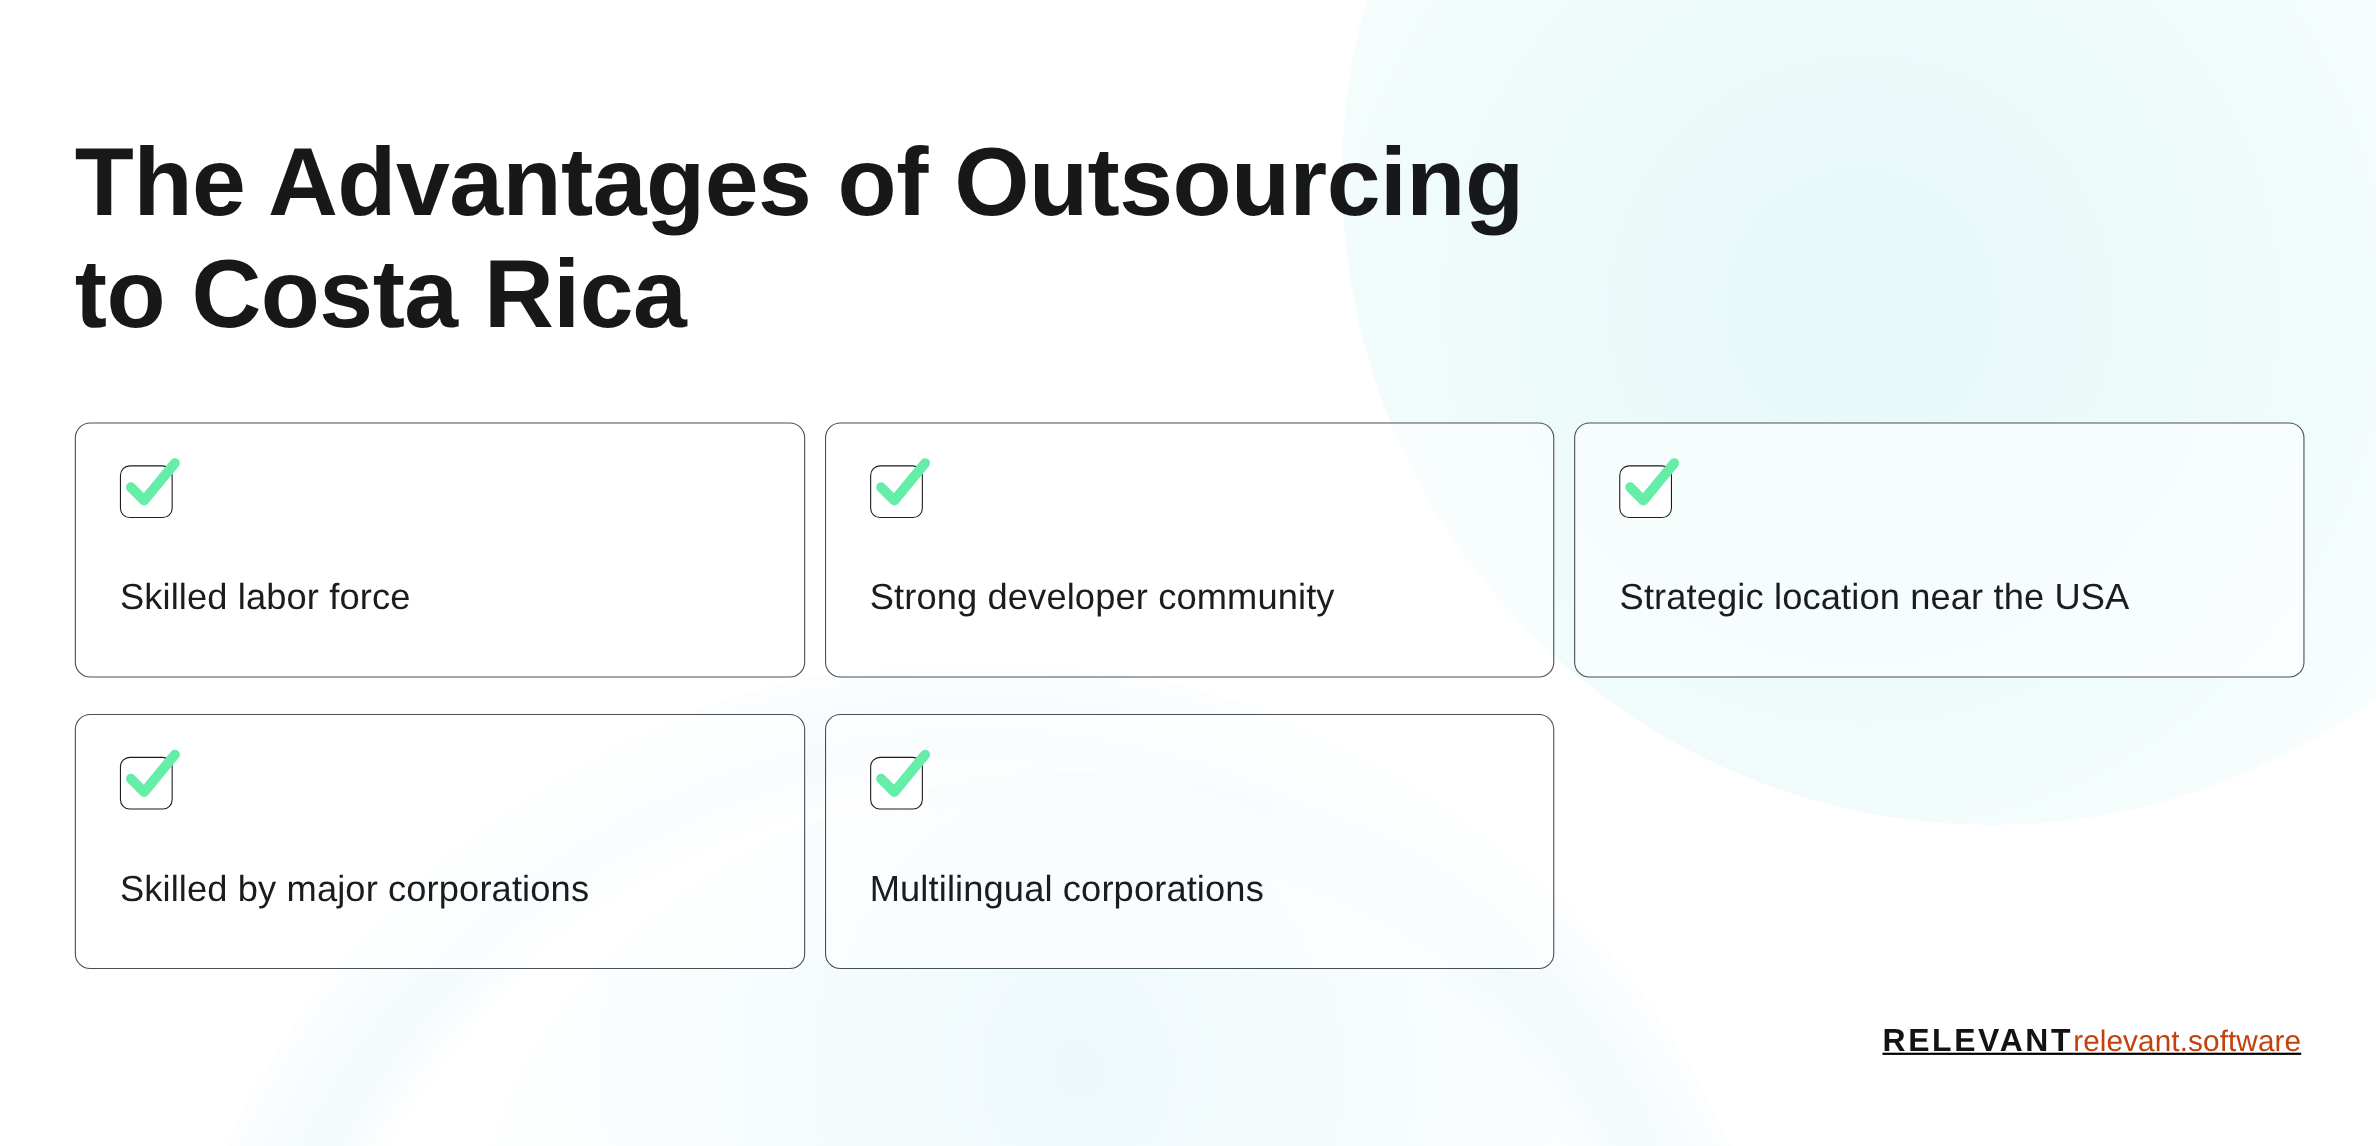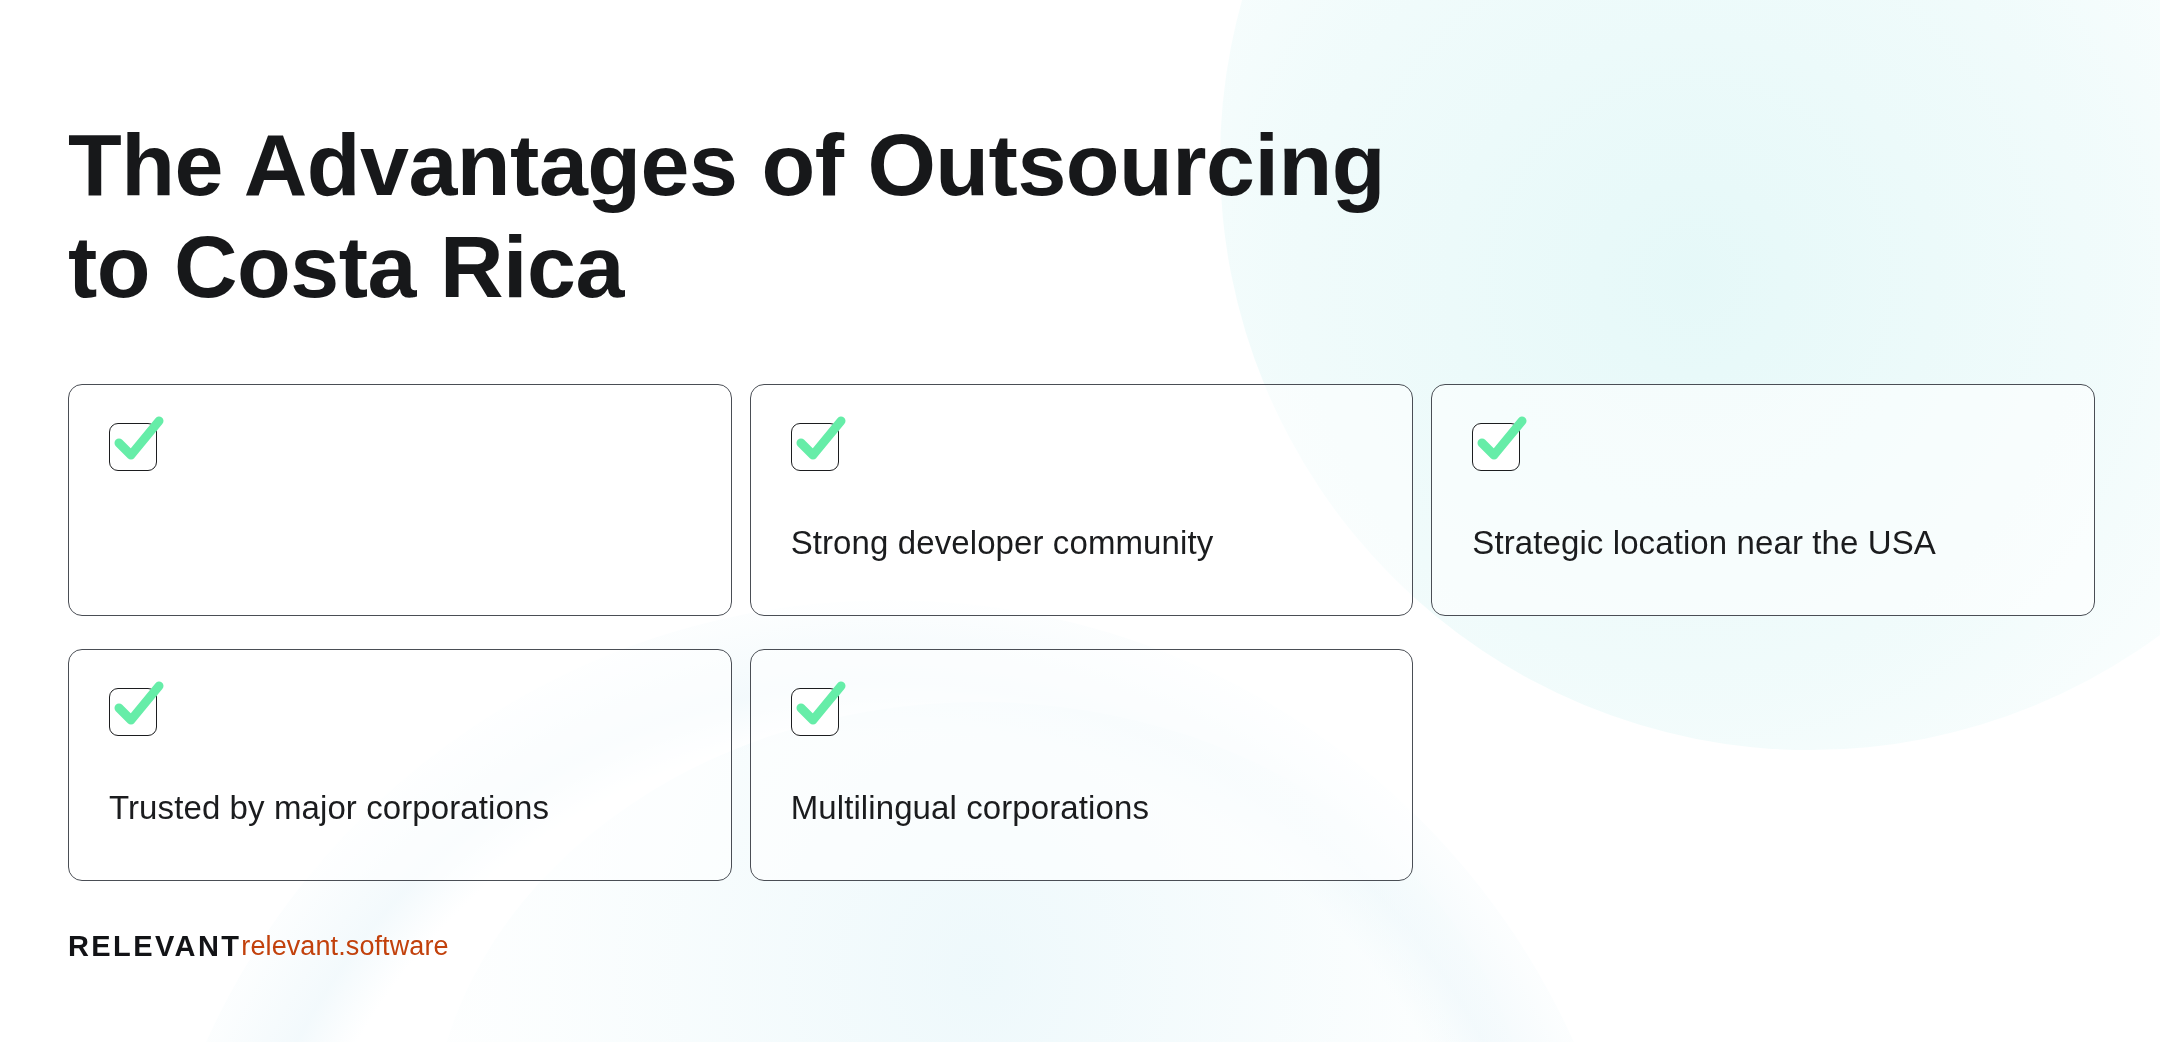--- a/index.html
+++ b/index.html
@@ -155,21 +155,22 @@
 
   
   .footer {
     position: absolute;
     left: 68px;
     right: 68px;
     top: 930px;
     z-index: 2;
     display: flex;
     align-items: center;
-    justify-content: flex-start;
+    justify-content: flex-end;
+    text-decoration: underline;
   }
   .brand-logo {
     font-size: 29px;
     font-weight: 700;
     letter-spacing: 2.4px;
     color: #121316;
   }
   .site-url {
     font-size: 27px;
     font-weight: 400;
@@ -195,20 +196,21 @@
 
     <div class="card">
       <div class="checkbox-wrap">
         <span class="checkbox-box"></span>
         <span class="checkbox-mark">
           <svg viewBox="0 0 56 56" fill="none" xmlns="http://www.w3.org/2000/svg">
             <path d="M6 28 L18 40 L46 6" stroke="#66EDA8" stroke-width="9" stroke-linecap="round" stroke-linejoin="round"></path>
           </svg>
         </span>
       </div>
+      <div class="card-label">Skilled labor force</div>
     </div>
 
     <div class="card">
       <div class="checkbox-wrap">
         <span class="checkbox-box"></span>
         <span class="checkbox-mark">
           <svg viewBox="0 0 56 56" fill="none" xmlns="http://www.w3.org/2000/svg">
             <path d="M6 28 L18 40 L46 6" stroke="#66EDA8" stroke-width="9" stroke-linecap="round" stroke-linejoin="round"></path>
           </svg>
         </span>
@@ -230,21 +232,21 @@
 
     <div class="card">
       <div class="checkbox-wrap">
         <span class="checkbox-box"></span>
         <span class="checkbox-mark">
           <svg viewBox="0 0 56 56" fill="none" xmlns="http://www.w3.org/2000/svg">
             <path d="M6 28 L18 40 L46 6" stroke="#66EDA8" stroke-width="9" stroke-linecap="round" stroke-linejoin="round"></path>
           </svg>
         </span>
       </div>
-      <div class="card-label">Trusted by major corporations</div>
+      <div class="card-label">Skilled by major corporations</div>
     </div>
 
     <div class="card">
       <div class="checkbox-wrap">
         <span class="checkbox-box"></span>
         <span class="checkbox-mark">
           <svg viewBox="0 0 56 56" fill="none" xmlns="http://www.w3.org/2000/svg">
             <path d="M6 28 L18 40 L46 6" stroke="#66EDA8" stroke-width="9" stroke-linecap="round" stroke-linejoin="round"></path>
           </svg>
         </span>

